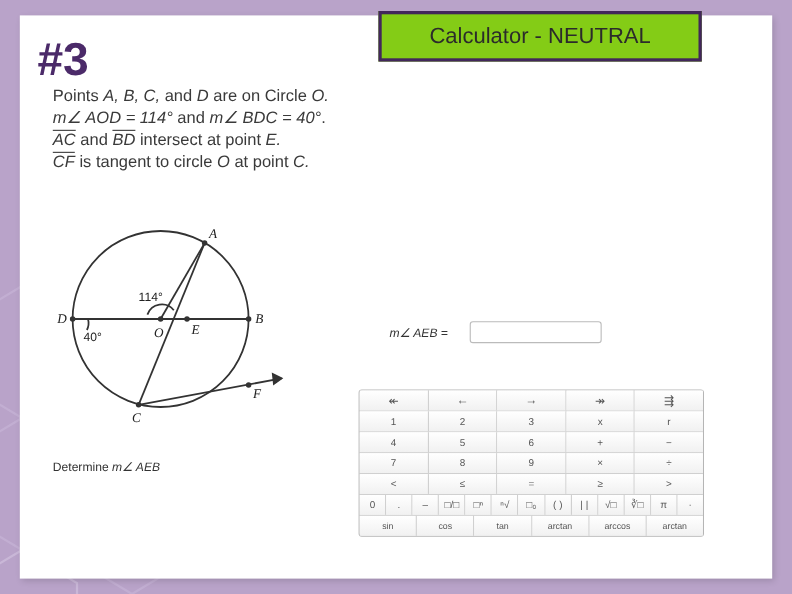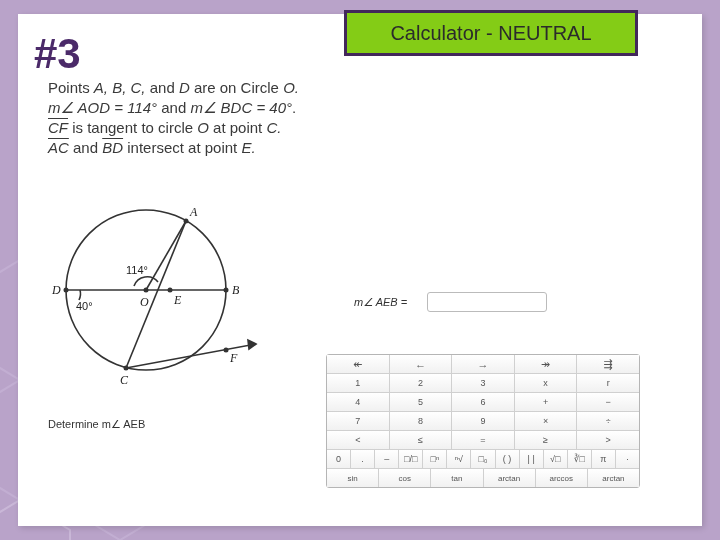--- a/index.html
+++ b/index.html
@@ -11,21 +11,21 @@
   
   .banner{position:absolute;right:64px;top:-4px;width:288px;height:40px;background:#84cc16;border:3px solid #42275a;display:flex;align-items:center;justify-content:center;font-size:20px;color:#2b2b2b}
   
   .heading{position:absolute;left:16px;top:16px;font-size:42px;font-weight:700;color:#4b2a69}
   
   .ptext{position:absolute;left:30px;top:64px;font-size:15px;line-height:20px;color:#3a3a3a}
   .ptext .it{font-style:italic}
   
   .diagram{position:absolute;left:28px;top:176px}
   .determine{position:absolute;left:30px;top:404px;font-size:11px;color:#333}
-  .determine .it{}
+  .determine .it{font-style:italic}
   
   .answer{position:absolute;left:336px;top:278px;display:flex;align-items:center;gap:20px}
   .answer .lbl{font-size:11px;font-style:italic;color:#333}
   .answer input{width:110px;height:18px;border:1px solid #bbb;border-radius:3px;font-size:11px;padding:0 4px}
   
   .eqpanel{position:absolute;left:308px;top:340px;width:312px;border:1px solid #b5b5b5;background:linear-gradient(#fdfdfd,#ededed);border-radius:3px;font-size:9px;color:#555}
   .eqpanel .row{display:flex;border-bottom:1px solid #d0d0d0}
   .eqpanel .row:last-child{border-bottom:none}
   .eqpanel .cell{flex:1;min-width:0;height:18px;display:flex;align-items:center;justify-content:center;border-right:1px solid #d0d0d0;cursor:pointer;background:linear-gradient(#fff,#f1f1f1)}
   .eqpanel .cell:last-child{border-right:none}
@@ -57,24 +57,24 @@
   <div class="heading">#3</div>
 
   <div class="ptext">
     <div>
       <span>Points </span><span class="it">A, B, C, </span><span>and </span><span class="it">D </span><span>are on Circle </span><span class="it">O.</span>
     </div>
     <div>
       <span class="it">m∠ AOD = 114°</span><span> and </span><span class="it">m∠ BDC = 40°</span><span>.</span>
     </div>
     <div>
-      <span class="it overbar">CF</span><span> is tangent to circle </span><span class="it">O </span><span>at point </span><span class="it">C.</span>
+      <span class="it overbar">AC</span><span> and </span><span class="it overbar">BD</span><span> intersect at point </span><span class="it">E.</span>
     </div>
     <div>
-      <span class="it overbar">AC</span><span> and </span><span class="it overbar">BD</span><span> intersect at point </span><span class="it">E.</span>
+      <span class="it overbar">CF</span><span> is tangent to circle </span><span class="it">O </span><span>at point </span><span class="it">C.</span>
     </div>
   </div>
 
   <div class="diagram">
     <svg width="240" height="220">
       <g stroke="#333" stroke-width="1.6" fill="none">
         <circle cx="100" cy="100" r="80"></circle>
 
         <line x1="20" y1="100" x2="180" y2="100"></line>
 

